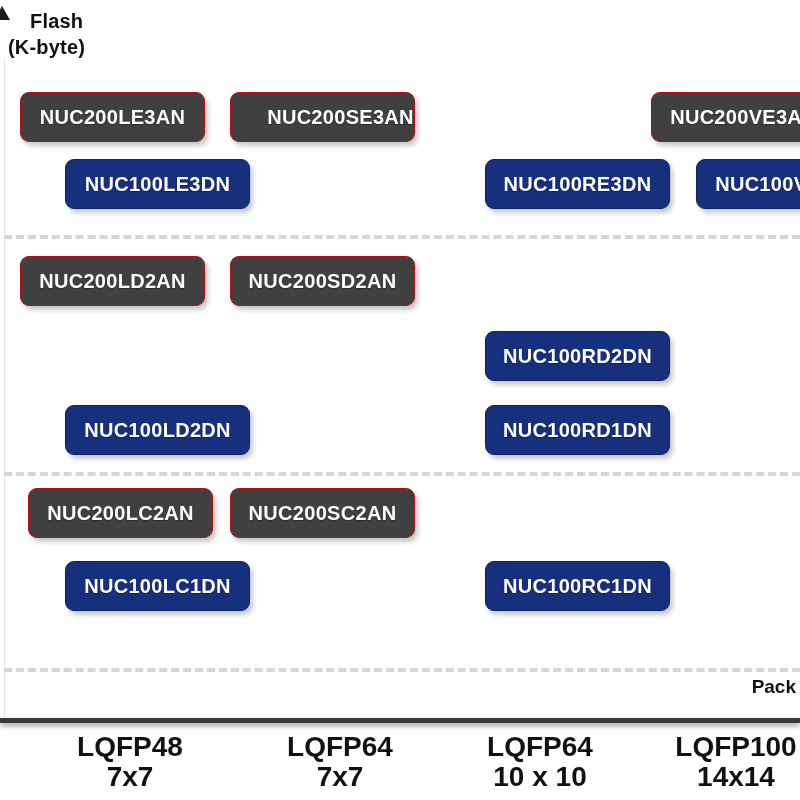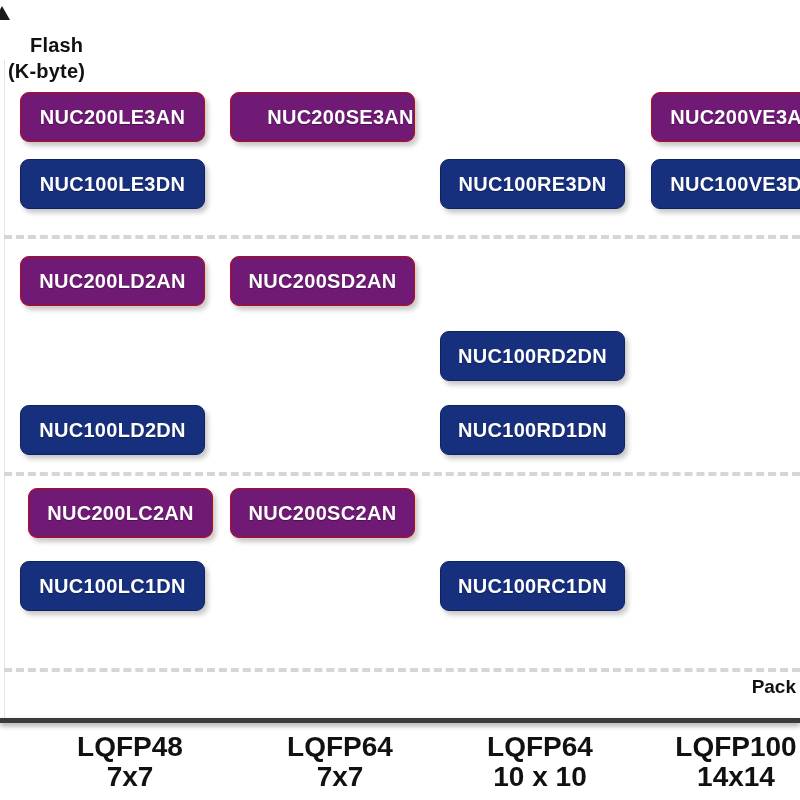--- a/index.html
+++ b/index.html
@@ -55,21 +55,20 @@
   .y-caption {
     position: absolute;
     left: 8px;
     top: 8px;
     font-size: 20px;
     font-weight: bold;
     color: #111111;
     line-height: 26px;
     letter-spacing: 0.2px;
     white-space: nowrap;
-    margin-top: 24px;
   }
   .y-caption .l1 { padding-left: 22px; display: block; }
   .y-caption .l2 { display: block; }
 
   
   .band-sep {
     position: absolute;
     left: 4px;
     width: 796px;
     height: 0;
@@ -109,26 +108,27 @@
     color: #ffffff;
     font-size: 20px;
     font-weight: bold;
     letter-spacing: 0.3px;
     white-space: nowrap;
     box-shadow: 3px 4px 5px rgba(0,0,0,0.22);
     box-sizing: border-box;
     overflow: hidden;
   }
   .chip.red {
-    background: #701a75;
+    background: #404040;
     border: 1px solid #b70c12;
   }
   .chip.blue {
     background: #16307e;
     border: 1px solid #0f2260;
+    margin-left: 45px;
   }
   .chip .chip-label {
     text-shadow: 0 1px 1px rgba(0,0,0,0.35);
   }
 
   
   #x-labels {
     position: absolute;
     left: 0;
     top: 726px;

